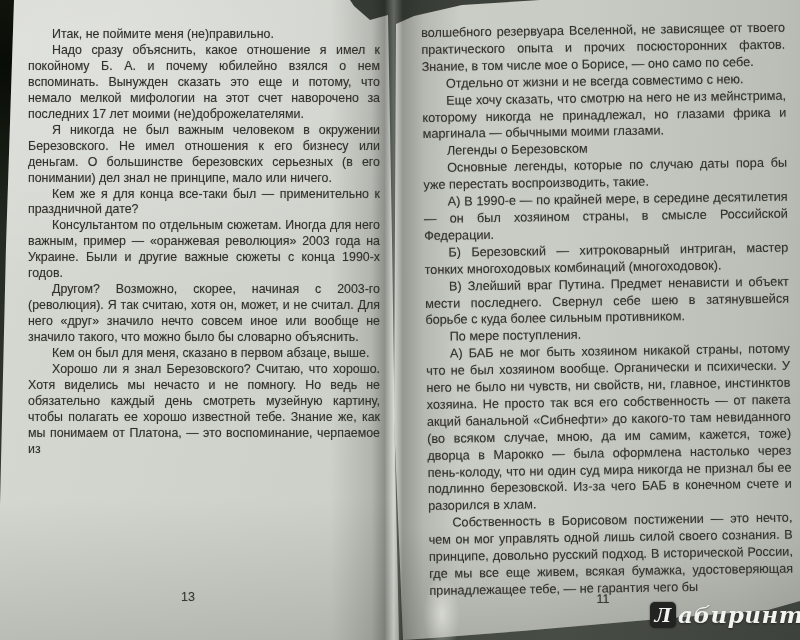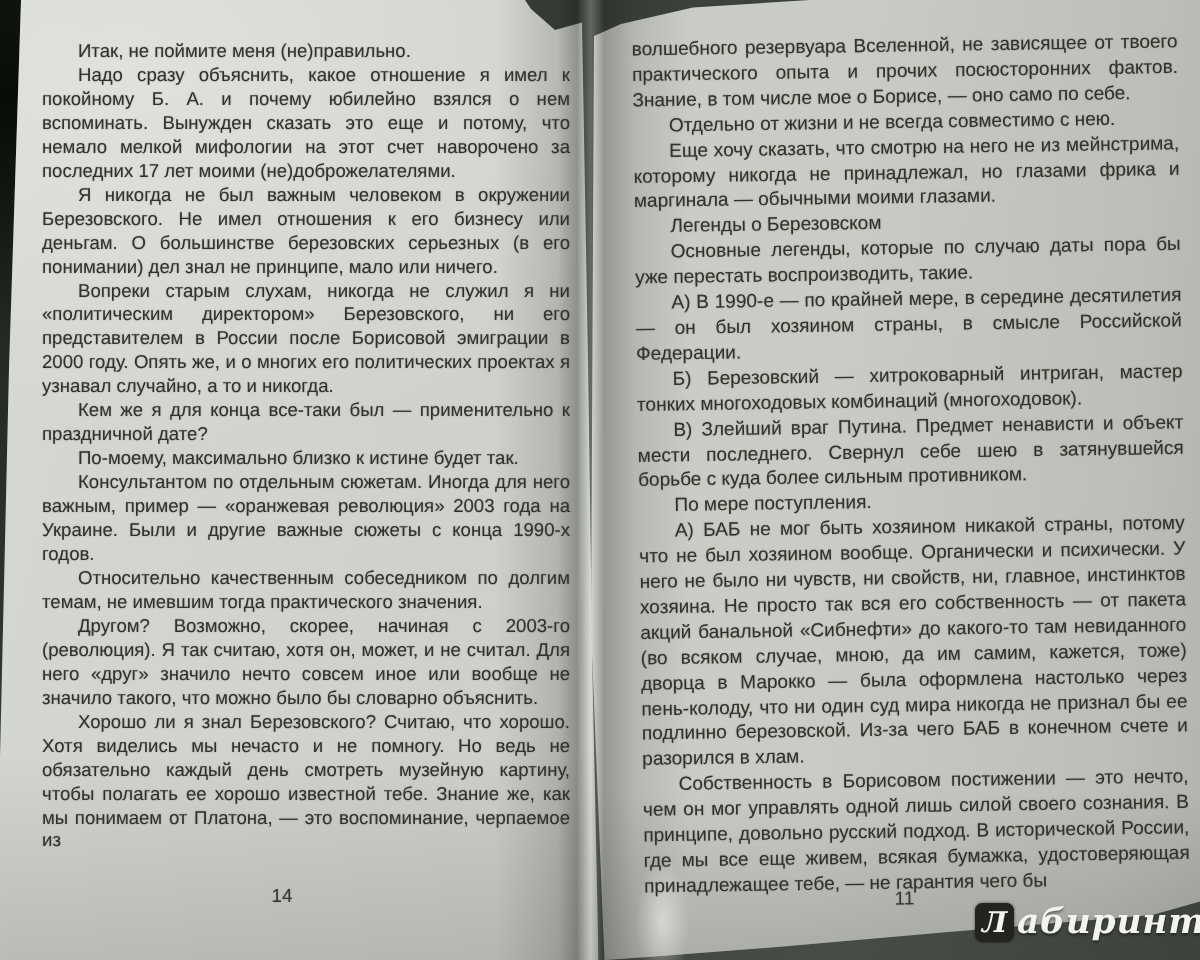--- a/index.html
+++ b/index.html
@@ -48,29 +48,27 @@
 <div class="photo">
 
   <div class="page left"></div>
   <div class="page right"></div>
   <div class="gutter"></div>
 
   <div class="textcol l">
     <p class="para">Итак, не поймите меня (не)правильно.</p>
     <p class="para">Надо сразу объяснить, какое отношение я имел к покойному Б. А. и почему юбилейно взялся о нем вспоминать. Вынужден сказать это еще и потому, что немало мелкой мифологии на этот счет наворочено за последних 17 лет моими (не)доброжелателями.</p>
     <p class="para">Я никогда не был важным человеком в окружении Березовского. Не имел отношения к его бизнесу или деньгам. О большинстве березовских серьезных (в его понимании) дел знал не принципе, мало или ничего.</p>
-    <p class="para">Вопреки старым слухам, никогда не служил я ни «политическим директором» Березовского, ни его представителем в России после Борисовой эмиграции в 2000 году. Опять же, и о многих его политических проектах я узнавал случайно, а то и никогда.</p>
     <p class="para">Кем же я для конца все-таки был — применительно к праздничной дате?</p>
-    <p class="para">По-моему, максимально близко к истине будет так.</p>
     <p class="para">Консультантом по отдельным сюжетам. Иногда для него важным, пример — «оранжевая революция» 2003 года на Украине. Были и другие важные сюжеты с конца 1990-х годов.</p>
-    <p class="para">Относительно качественным собеседником по долгим темам, не имевшим тогда практического значения.</p>
     <p class="para">Другом? Возможно, скорее, начиная с 2003-го (революция). Я так считаю, хотя он, может, и не считал. Для него «друг» значило нечто совсем иное или вообще не значило такого, что можно было бы словарно объяснить.</p>
+    <p class="para">Кем он был для меня, сказано в первом абзаце, выше.</p>
     <p class="para">Хорошо ли я знал Березовского? Считаю, что хорошо. Хотя виделись мы нечасто и не помногу. Но ведь не обязательно каждый день смотреть музейную картину, чтобы полагать ее хорошо известной тебе. Знание же, как мы понимаем от Платона, — это воспоминание, черпаемое из</p>
   </div>
-  <div class="pagenum l">14</div>
+  <div class="pagenum l">13</div>
 
   <div class="textcol r">
     <p class="para noind">волшебного резервуара Вселенной, не зависящее от твоего практического опыта и прочих посюсторонних фактов. Знание, в том числе мое о Борисе, — оно само по себе.</p>
     <p class="para">Отдельно от жизни и не всегда совместимо с нею.</p>
     <p class="para">Еще хочу сказать, что смотрю на него не из мейнстрима, которому никогда не принадлежал, но глазами фрика и маргинала — обычными моими глазами.</p>
     <p class="para">Легенды о Березовском</p>
     <p class="para">Основные легенды, которые по случаю даты пора бы уже перестать воспроизводить, такие.</p>
     <p class="para">А) В 1990-е — по крайней мере, в середине десятилетия — он был хозяином страны, в смысле Российской Федерации.</p>
     <p class="para">Б) Березовский — хитроковарный интриган, мастер тонких многоходовых комбинаций (многоходовок).</p>
     <p class="para">В) Злейший враг Путина. Предмет ненависти и объект мести последнего. Свернул себе шею в затянувшейся борьбе с куда более сильным противником.</p>

